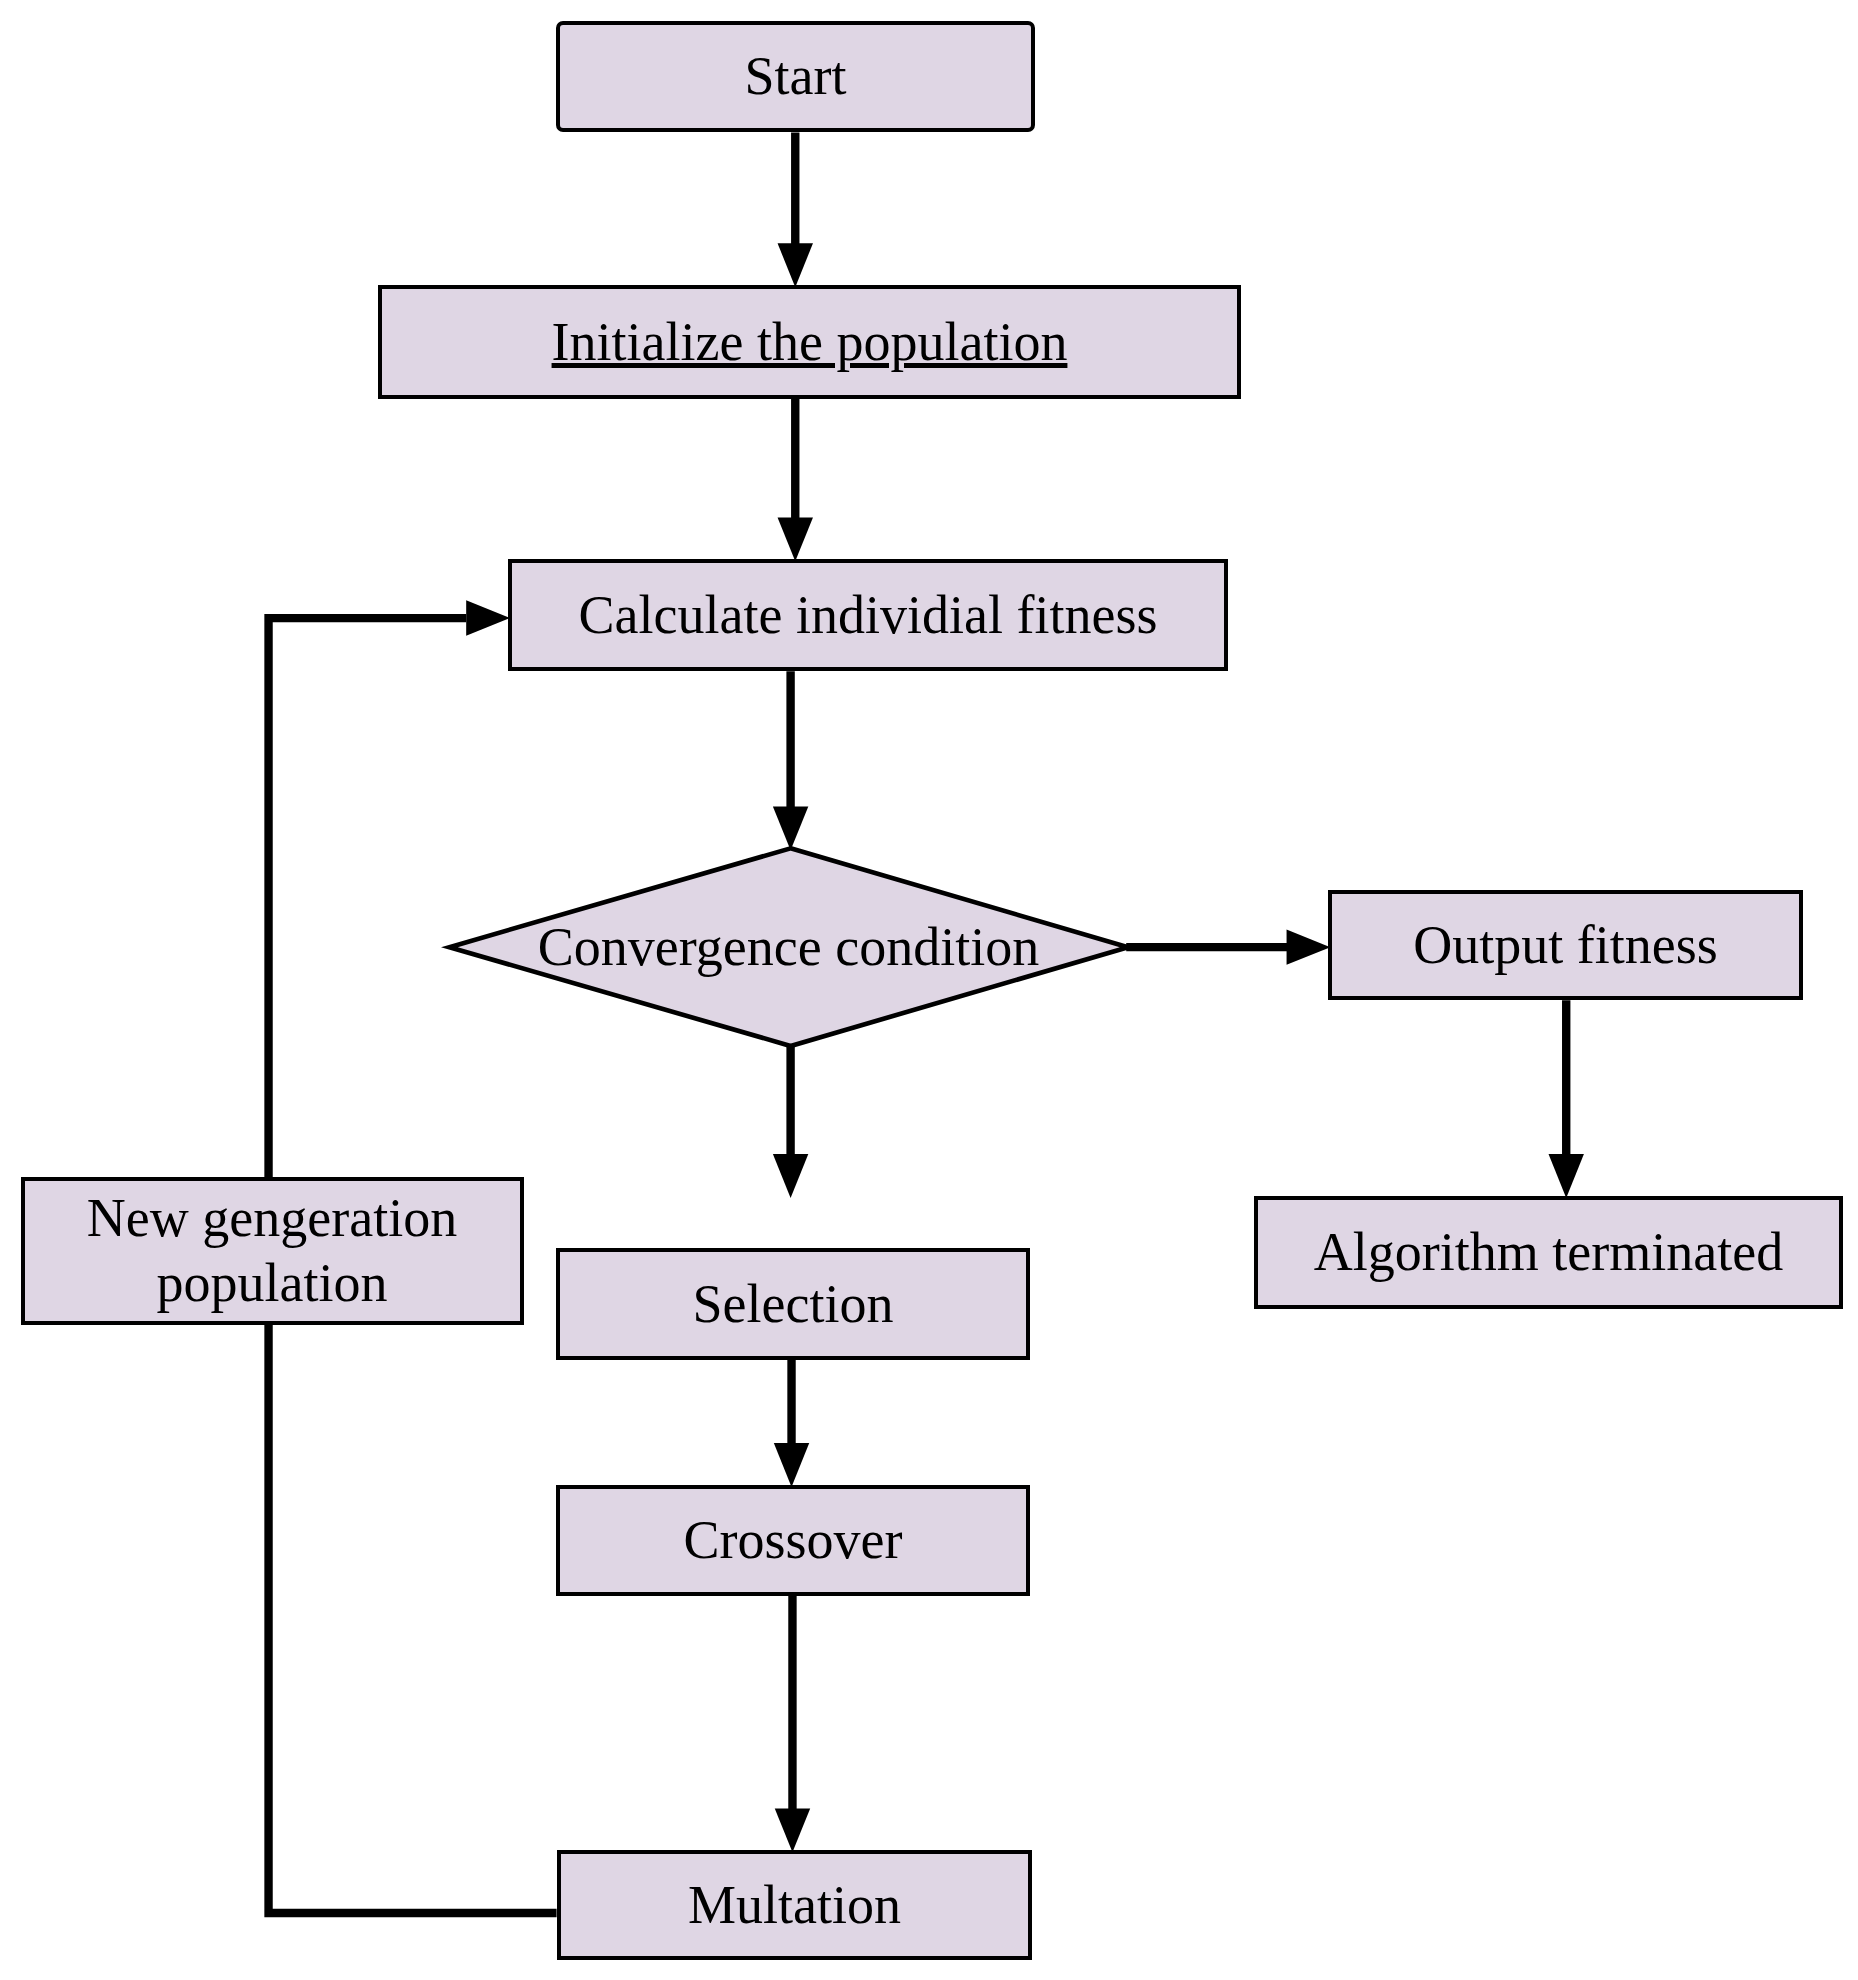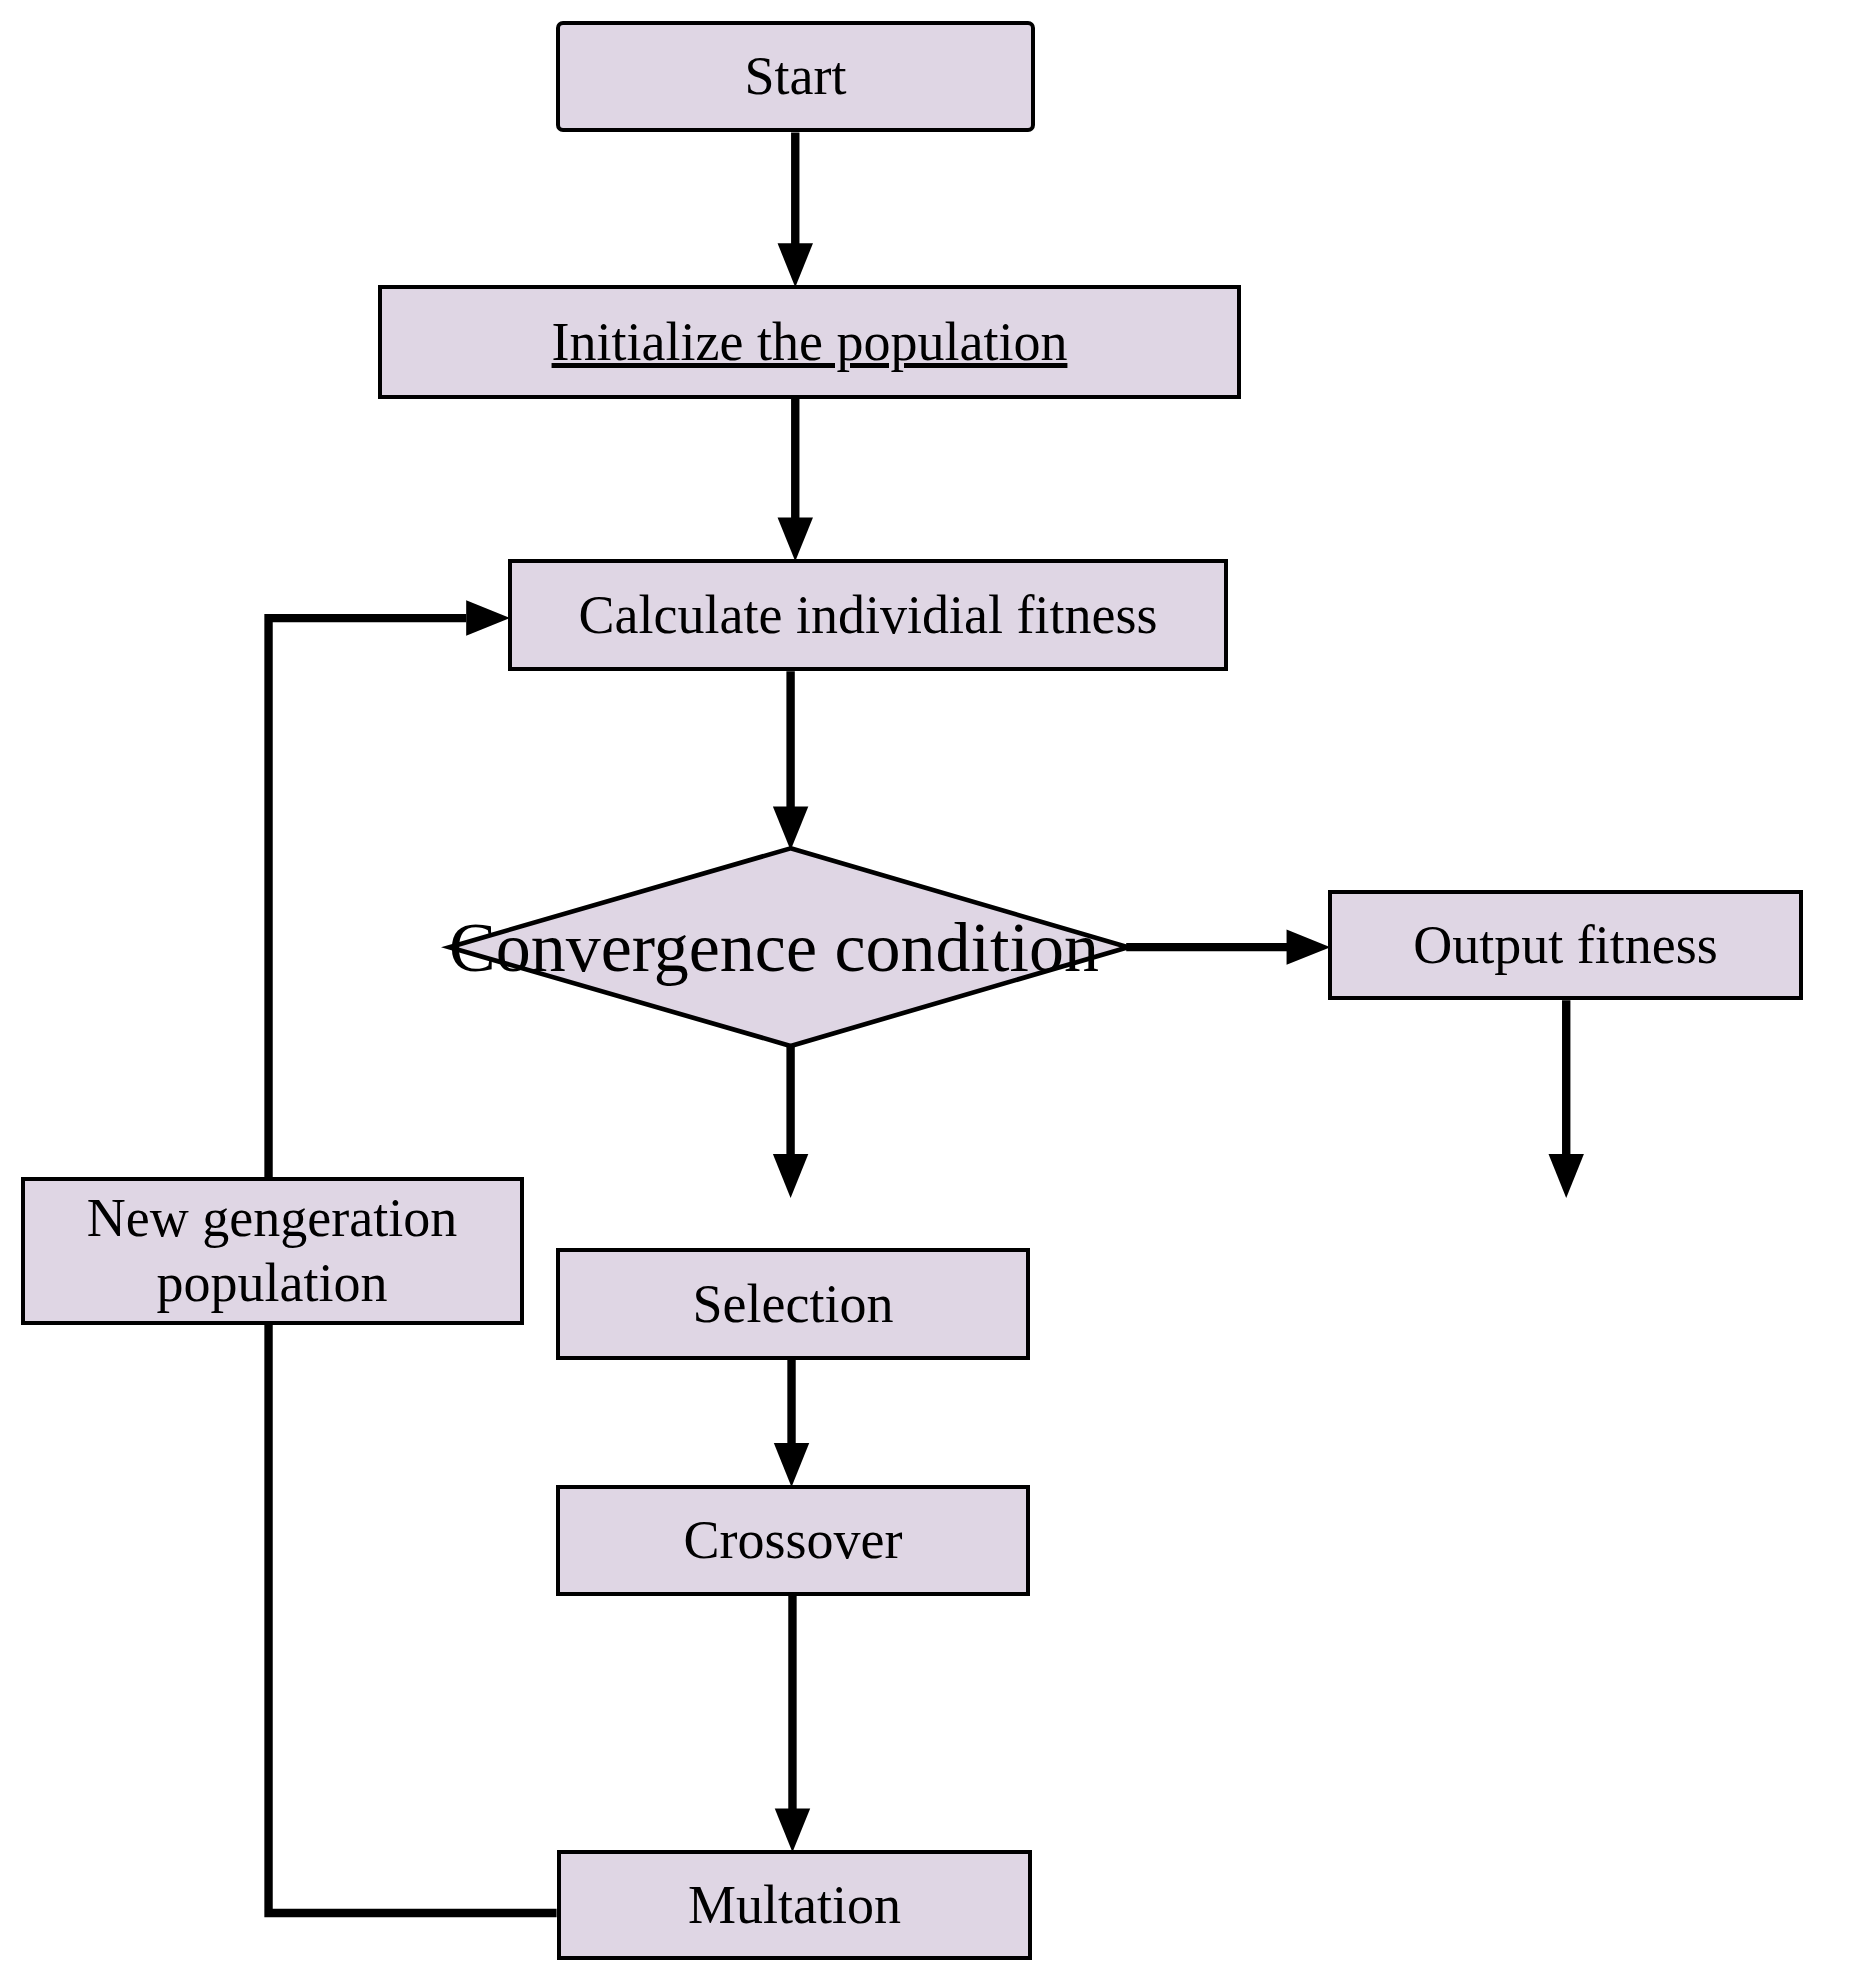--- a/index.html
+++ b/index.html
@@ -22,22 +22,22 @@
   .head{fill:var(--connector);stroke:none;}
   .diamond{fill:var(--node-fill);stroke:var(--node-border);stroke-width:5;}
   .node{
     position:absolute;z-index:2;box-sizing:border-box;
     background:var(--node-fill);
     border:4.7px solid var(--node-border);
     display:flex;align-items:center;justify-content:center;
     text-align:center;font-size:54px;line-height:1.2;
   }
   .diamond-label{
-    position:absolute;z-index:2;display:flex;align-items:center;
-    text-align:center;font-size:70px;line-height:1.1;background:transparent;
+    position:absolute;z-index:2;display:flex;align-items:center;justify-content:center;
+    text-align:center;font-size:54px;line-height:1.1;background:transparent;
   }
 </style>
 </head>
 <body>
 
 <div class="canvas">
 
   <svg class="wires" width="1859" height="1981" viewBox="0 0 1994 2125">
 
     <polyline class="edge" points="597,2052 288,2052 288,663 500,663"></polyline>
@@ -83,20 +83,23 @@
   </div>
 
   <div class="diamond-label" style="left:449px;top:915px;width:679px;height:65px;">
     <span>Convergence condition</span>
   </div>
 
   <div class="node" style="left:1328px;top:890px;width:475px;height:110px;">
     <span>Output fitness</span>
   </div>
 
+  <div class="node" style="left:1254px;top:1196px;width:589px;height:113px;">
+    <span>Algorithm terminated</span>
+  </div>
 
   <div class="node" style="left:556px;top:1248px;width:474px;height:112px;">
     <span>Selection</span>
   </div>
 
   <div class="node" style="left:20.5px;top:1177px;width:503px;height:148px;padding:0 26px;">
     <span>New gengeration population</span>
   </div>
 
   <div class="node" style="left:556px;top:1485px;width:474px;height:111px;">

